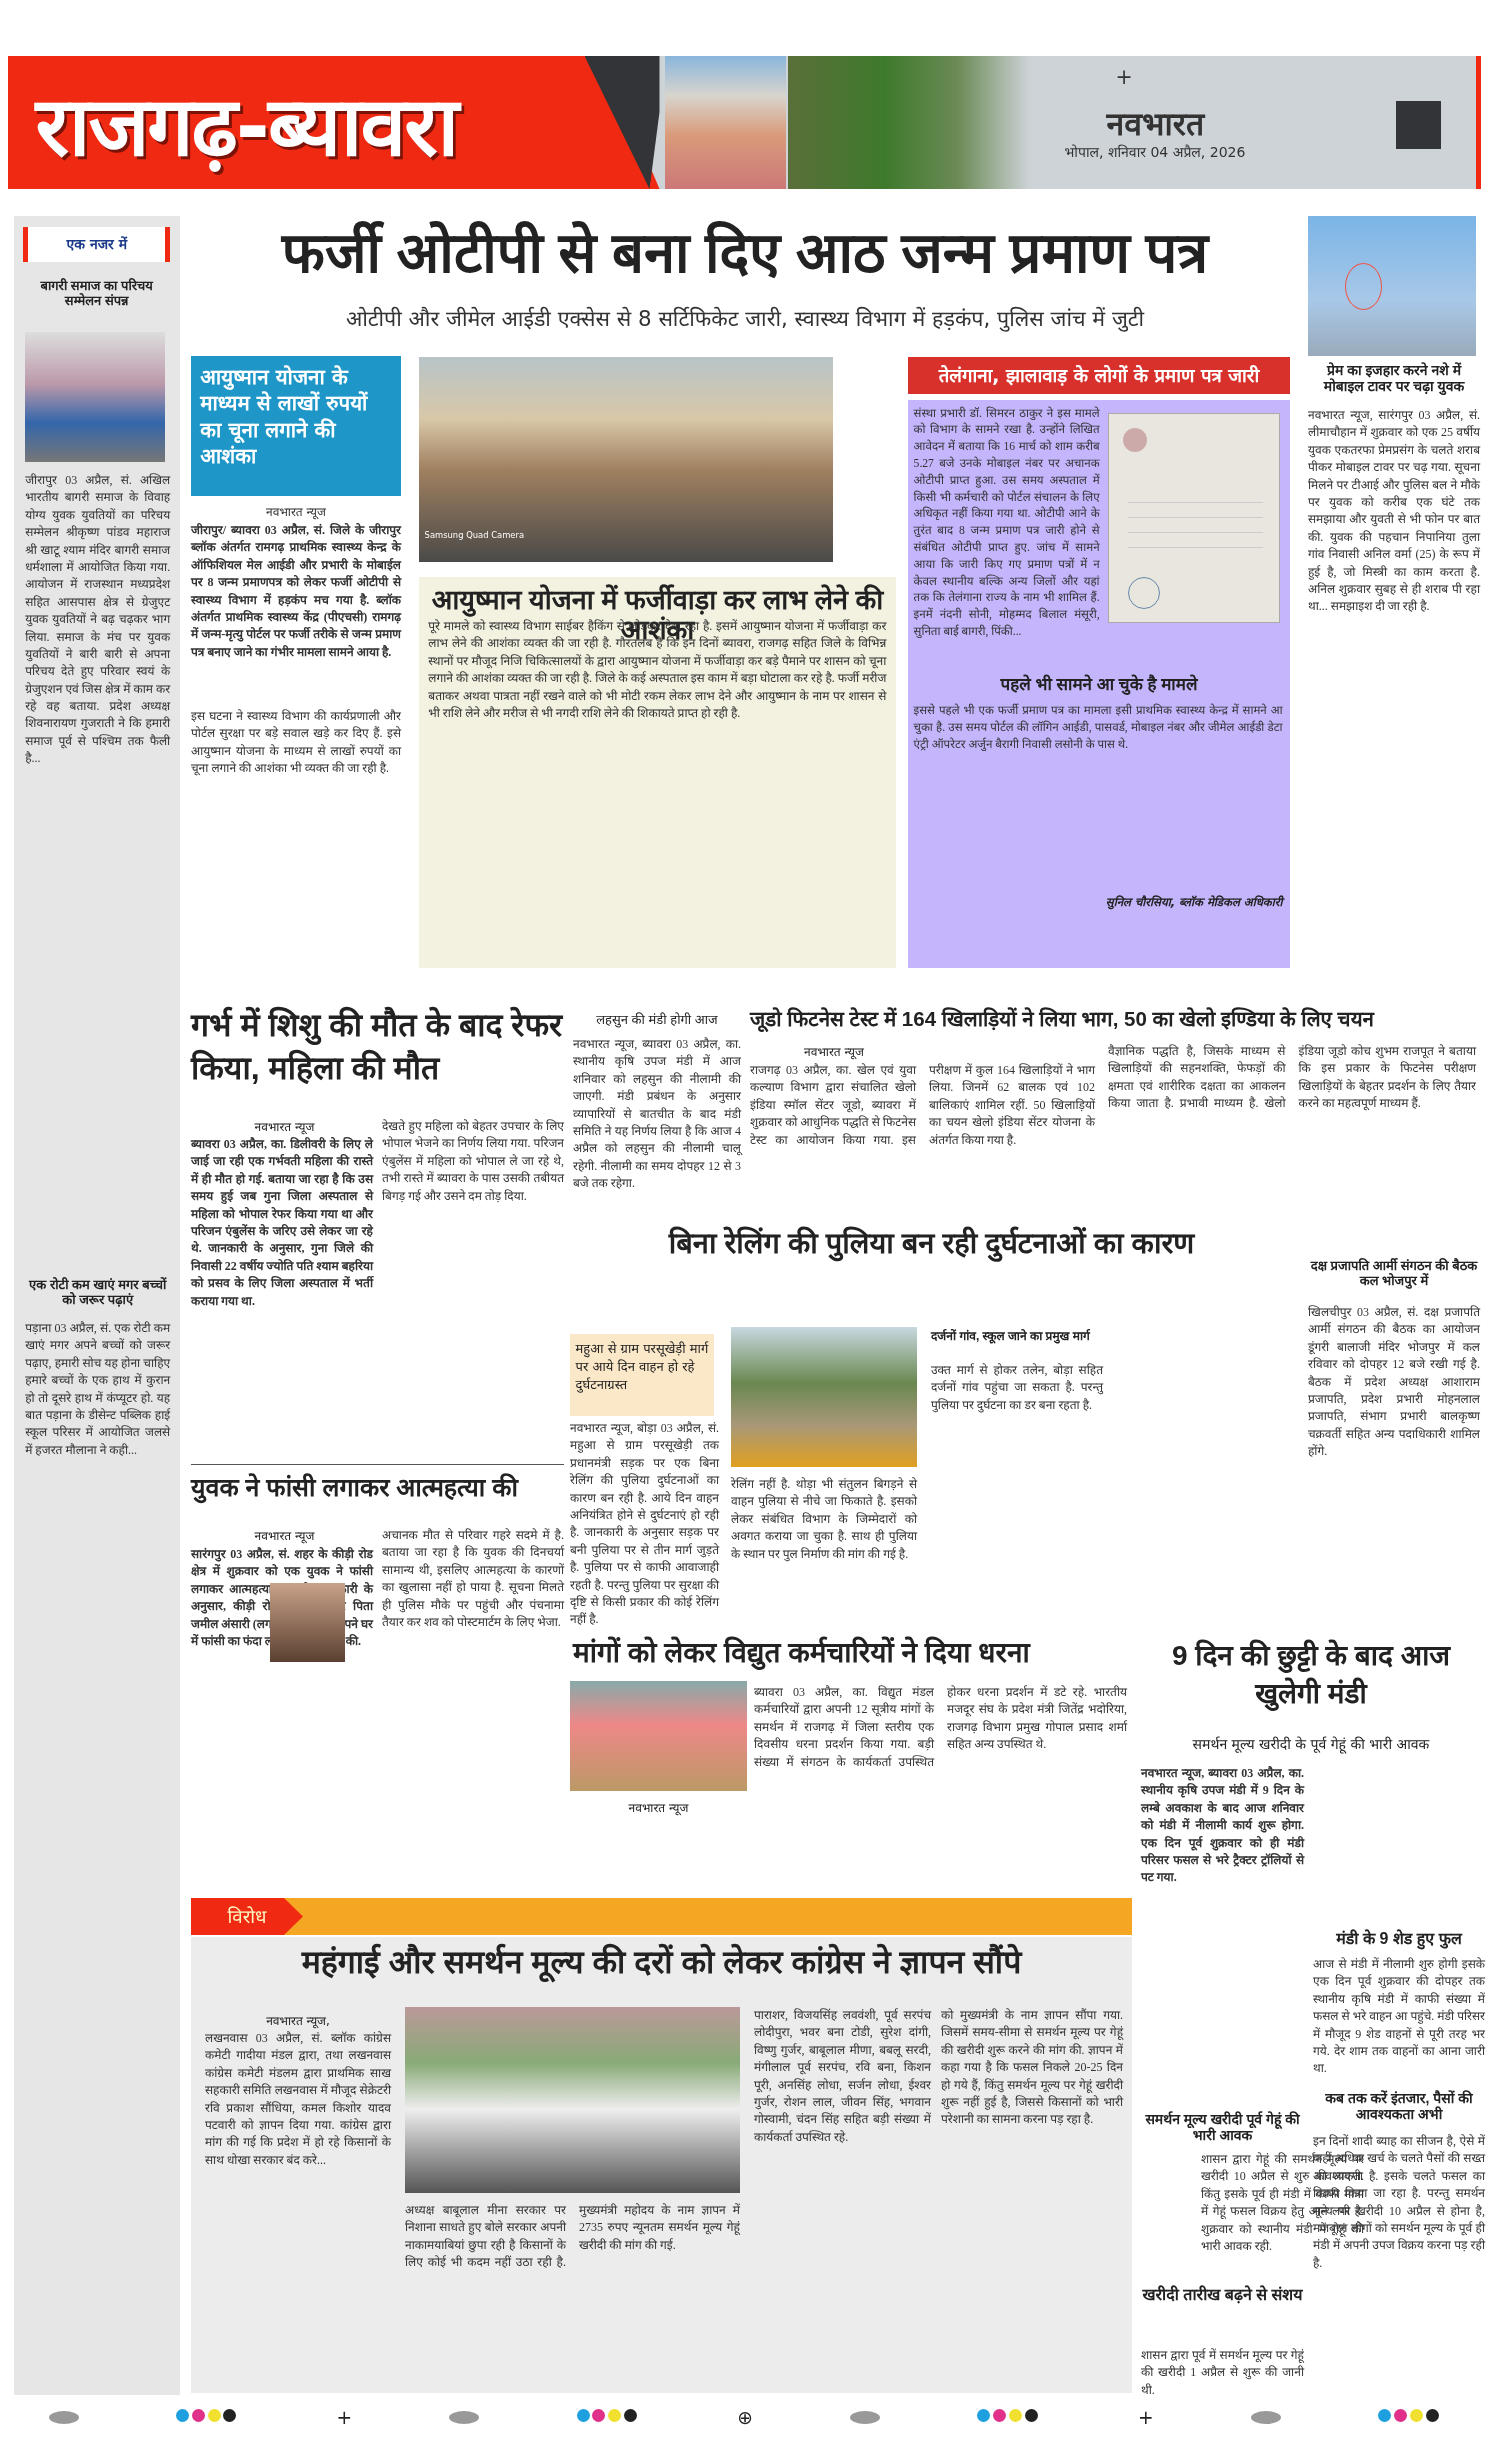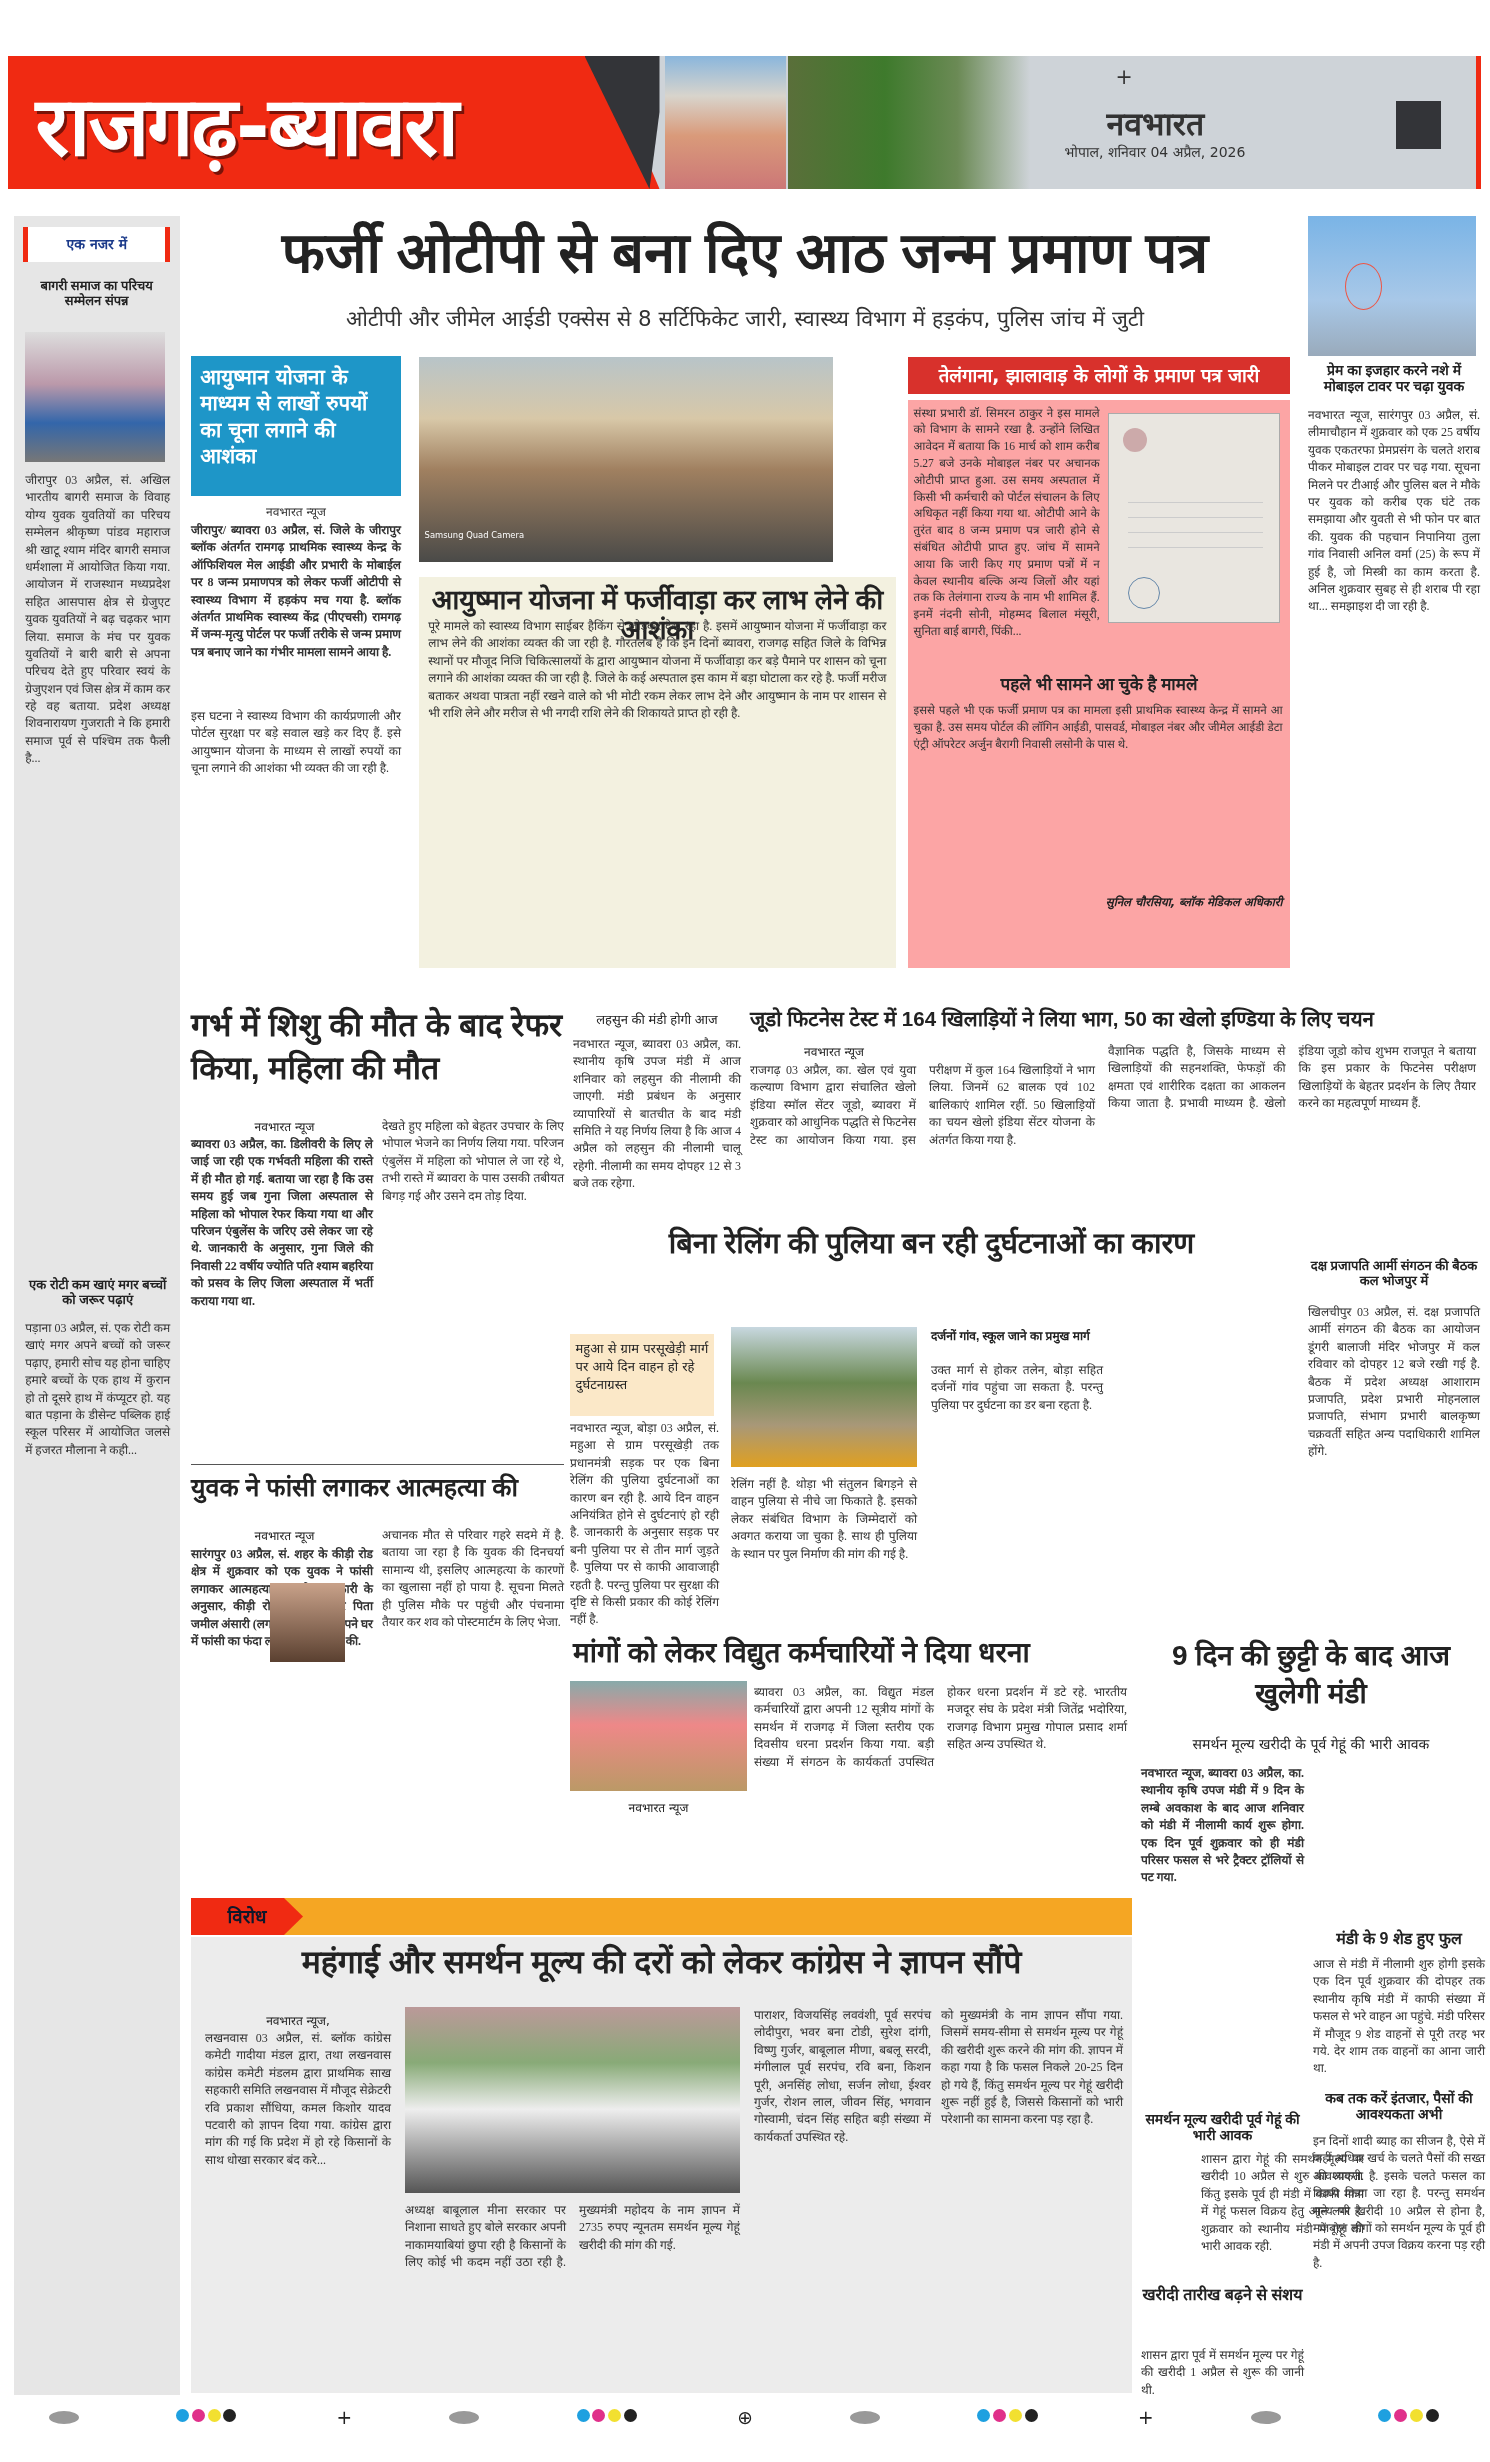--- a/index.html
+++ b/index.html
@@ -61,21 +61,21 @@
 <div class="abs img" style="left:419px;top:357px;width:414px;height:205px;background:linear-gradient(180deg,#b8c4c8 0%,#d8c8a8 30%,#a08060 55%,#4a4a48 100%)">
   <div class="abs" style="left:5.6px;top:173px;font-size:8.4px;color:#fff">Samsung Quad Camera</div>
 </div>
 
 <div class="abs" style="left:419px;top:577px;width:477px;height:391px;background:#f3f1e0">
   <div class="abs hl" style="left:0;top:7.5px;width:477px;font-size:27px;text-align:center">आयुष्मान योजना में फर्जीवाड़ा कर लाभ लेने की आशंका</div>
   <div class="abs txt" style="left:9.3px;top:41px;width:458px;font-size:12px">पूरे मामले को स्वास्थ्य विभाग साईबर हैकिंग से जोड़कर देख रहा है. इसमें आयुष्मान योजना में फर्जीवाड़ा कर लाभ लेने की आशंका व्यक्त की जा रही है. गौरतलब है कि इन दिनों ब्यावरा, राजगढ़ सहित जिले के विभिन्न स्थानों पर मौजूद निजि चिकित्सालयों के द्वारा आयुष्मान योजना में फर्जीवाड़ा कर बड़े पैमाने पर शासन को चूना लगाने की आशंका व्यक्त की जा रही है. जिले के कई अस्पताल इस काम में बड़ा घोटाला कर रहे है. फर्जी मरीज बताकर अथवा पात्रता नहीं रखने वाले को भी मोटी रकम लेकर लाभ देने और आयुष्मान के नाम पर शासन से भी राशि लेने और मरीज से भी नगदी राशि लेने की शिकायते प्राप्त हो रही है.</div>
 </div>
 
 <div class="abs" style="left:908px;top:357px;width:382px;height:37px;background:#d8312c;color:#fff;font-size:18.6px;font-weight:bold;text-align:center;line-height:37px">तेलंगाना, झालावाड़ के लोगों के प्रमाण पत्र जारी</div>
-<div class="abs" style="left:908px;top:400px;width:382px;height:568px;background:#fca5a5">
+<div class="abs" style="left:908px;top:400px;width:382px;height:568px;background:#c4b5fd">
   <div class="abs txt" style="left:5.6px;top:5.6px;width:186px;font-size:11.6px">संस्था प्रभारी डॉ. सिमरन ठाकुर ने इस मामले को विभाग के सामने रखा है. उन्होंने लिखित आवेदन में बताया कि 16 मार्च को शाम करीब 5.27 बजे उनके मोबाइल नंबर पर अचानक ओटीपी प्राप्त हुआ. उस समय अस्पताल में किसी भी कर्मचारी को पोर्टल संचालन के लिए अधिकृत नहीं किया गया था. ओटीपी आने के तुरंत बाद 8 जन्म प्रमाण पत्र जारी होने से संबंधित ओटीपी प्राप्त हुए. जांच में सामने आया कि जारी किए गए प्रमाण पत्रों में न केवल स्थानीय बल्कि अन्य जिलों और यहां तक कि तेलंगाना राज्य के नाम भी शामिल हैं. इनमें नंदनी सोनी, मोहम्मद बिलाल मंसूरी, सुनिता बाई बागरी, पिंकी...</div>
   <div class="abs" style="left:200px;top:13px;width:172px;height:210px;background:#e9e6e0;border:0.9px solid #aaa">
     <div class="abs" style="left:14px;top:14px;width:24px;height:24px;border-radius:50%;background:#caa"></div>
     <div class="abs" style="left:18.6px;top:88px;width:135px;height:51px;background:repeating-linear-gradient(180deg,#ccc 0 0.9px,transparent 0.9px 7.5px)"></div>
     <div class="abs" style="left:18.6px;top:163px;width:32px;height:32px;border-radius:50%;border:1.9px solid #68a"></div>
   </div>
   <div class="abs hl" style="left:0;top:275px;width:382px;font-size:17px;text-align:center">पहले भी सामने आ चुके है मामले</div>
   <div class="abs txt" style="left:5.6px;top:303px;width:369px;font-size:11.6px">इससे पहले भी एक फर्जी प्रमाण पत्र का मामला इसी प्राथमिक स्वास्थ्य केन्द्र में सामने आ चुका है. उस समय पोर्टल की लॉगिन आईडी, पासवर्ड, मोबाइल नंबर और जीमेल आईडी डेटा एंट्री ऑपरेटर अर्जुन बैरागी निवासी लसोनी के पास थे.</div>
   <div class="abs bold" style="right:7.5px;top:494px;font-size:11.6px;font-style:italic">सुनिल चौरसिया, ब्लॉक मेडिकल अधिकारी</div>
 </div>
@@ -131,21 +131,21 @@
 <div class="abs txt" style="left:1313px;top:1956px;width:172px">आज से मंडी में नीलामी शुरु होगी इसके एक दिन पूर्व शुक्रवार की दोपहर तक स्थानीय कृषि मंडी में काफी संख्या में फसल से भरे वाहन आ पहुंचे. मंडी परिसर में मौजूद 9 शेड वाहनों से पूरी तरह भर गये. देर शाम तक वाहनों का आना जारी था.</div>
 <div class="abs hl" style="left:1313px;top:2091px;width:172px;font-size:14px;text-align:center">कब तक करें इंतजार, पैसों की आवश्यकता अभी</div>
 <div class="abs txt" style="left:1313px;top:2133px;width:172px">इन दिनों शादी ब्याह का सीजन है, ऐसे में कहीं अधिक खर्च के चलते पैसों की सख्त आवश्यकता है. इसके चलते फसल का विक्रय किया जा रहा है. परन्तु समर्थन मूल्य पर खरीदी 10 अप्रैल से होना है, मजबूरन लोगों को समर्थन मूल्य के पूर्व ही मंडी में अपनी उपज विक्रय करना पड़ रही है.</div>
 
 <div class="abs hl" style="left:1141px;top:2112px;width:163px;font-size:14px;text-align:center">समर्थन मूल्य खरीदी पूर्व गेहूं की भारी आवक</div>
 <div class="abs txt" style="left:1201px;top:2151px;width:163px">शासन द्वारा गेहूं की समर्थन मूल्य पर खरीदी 10 अप्रैल से शुरु की जाएगी. किंतु इसके पूर्व ही मंडी में काफी मात्रा में गेहूं फसल विक्रय हेतु आने लगी है. शुक्रवार को स्थानीय मंडी में गेहूं की भारी आवक रही.</div>
 <div class="abs hl" style="left:1141px;top:2286px;width:163px;font-size:16px;text-align:center">खरीदी तारीख बढ़ने से संशय</div>
 <div class="abs txt" style="left:1141px;top:2347px;width:163px">शासन द्वारा पूर्व में समर्थन मूल्य पर गेहूं की खरीदी 1 अप्रैल से शुरू की जानी थी.</div>
 
 <div class="abs" style="left:191px;top:1898px;width:941px;height:37px;background:#f5a623">
-  <div class="abs" style="left:0;top:0;width:112px;height:37px;background:#f02a12;color:#0f172a;font-size:18.6px;font-weight:bold;text-align:center;line-height:37px;clip-path:polygon(0 0,93px 0,112px 18.6px,93px 37px,0 37px)">विरोध</div>
+  <div class="abs" style="left:0;top:0;width:112px;height:37px;background:#f02a12;color:#fef9c3;font-size:18.6px;font-weight:normal;text-align:center;line-height:37px;clip-path:polygon(0 0,93px 0,112px 18.6px,93px 37px,0 37px)">विरोध</div>
 </div>
 <div class="abs" style="left:191px;top:1937px;width:941px;height:456px;background:#ececec">
   <div class="abs hl" style="left:0;top:7.5px;width:941px;font-size:32px;text-align:center">महंगाई और समर्थन मूल्य की दरों को लेकर कांग्रेस ने ज्ञापन सौंपे</div>
   <div class="abs" style="left:14px;top:75px;width:186px;font-size:12px;text-align:center">नवभारत न्यूज,</div>
   <div class="abs txt" style="left:14px;top:93px;width:186px">लखनवास 03 अप्रैल, सं. ब्लॉक कांग्रेस कमेटी गादीया मंडल द्वारा, तथा लखनवास कांग्रेस कमेटी मंडलम द्वारा प्राथमिक साख सहकारी समिति लखनवास में मौजूद सेक्रेटरी रवि प्रकाश सौंधिया, कमल किशोर यादव पटवारी को ज्ञापन दिया गया. कांग्रेस द्वारा मांग की गई कि प्रदेश में हो रहे किसानों के साथ धोखा सरकार बंद करे...</div>
   <div class="abs img" style="left:214px;top:70px;width:335px;height:186px;background:linear-gradient(180deg,#b99 0%,#8a7 30%,#eee 55%,#555 100%)"></div>
   <div class="abs txt" style="left:214px;top:265px;width:335px;column-count:2;column-gap:13px">अध्यक्ष बाबूलाल मीना सरकार पर निशाना साधते हुए बोले सरकार अपनी नाकामयाबियां छुपा रही है किसानों के लिए कोई भी कदम नहीं उठा रही है. मुख्यमंत्री महोदय के नाम ज्ञापन में 2735 रुपए न्यूनतम समर्थन मूल्य गेहूं खरीदी की मांग की गई.</div>
   <div class="abs txt" style="left:563px;top:70px;width:177px">पाराशर, विजयसिंह लववंशी, पूर्व सरपंच लोदीपुरा, भवर बना टोडी, सुरेश दांगी, विष्णु गुर्जर, बाबूलाल मीणा, बबलू सरदी, मंगीलाल पूर्व सरपंच, रवि बना, किशन पूरी, अनसिंह लोधा, सर्जन लोधा, ईश्वर गुर्जर, रोशन लाल, जीवन सिंह, भगवान गोस्वामी, चंदन सिंह सहित बड़ी संख्या में कार्यकर्ता उपस्थित रहे.</div>
   <div class="abs txt" style="left:750px;top:70px;width:182px">को मुख्यमंत्री के नाम ज्ञापन सौंपा गया. जिसमें समय-सीमा से समर्थन मूल्य पर गेहूं की खरीदी शुरू करने की मांग की. ज्ञापन में कहा गया है कि फसल निकले 20-25 दिन हो गये हैं, किंतु समर्थन मूल्य पर गेहूं खरीदी शुरू नहीं हुई है, जिससे किसानों को भारी परेशानी का सामना करना पड़ रहा है.</div>
 </div>

